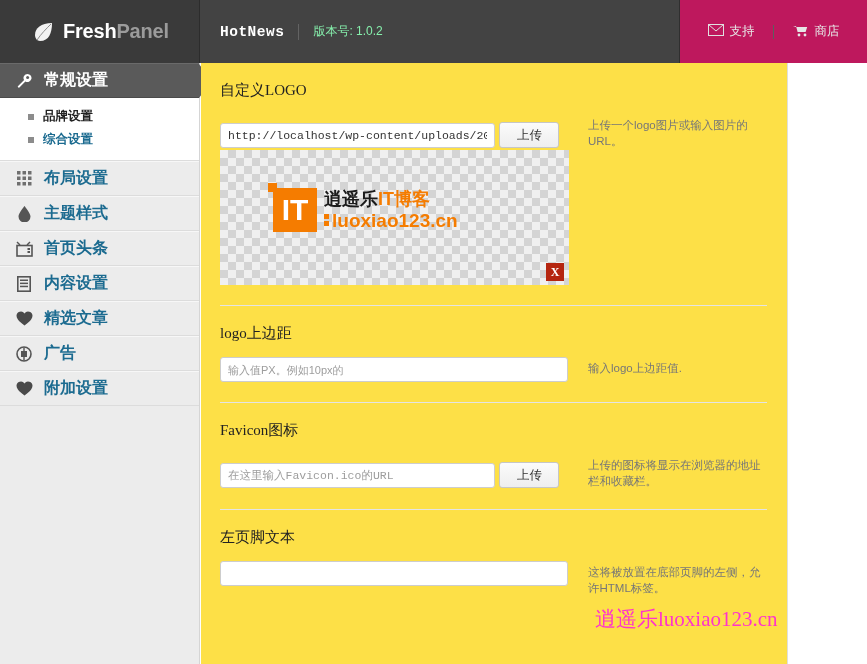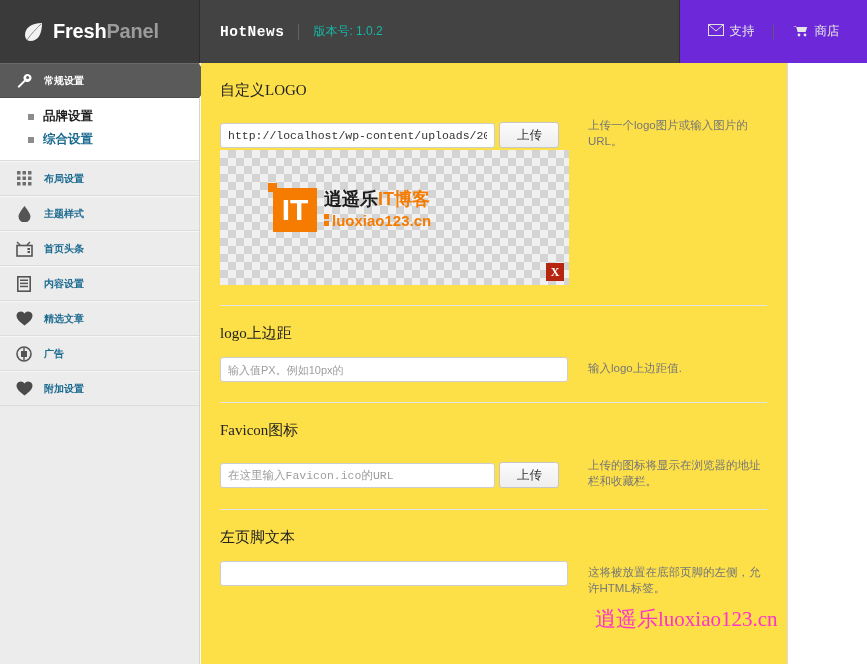--- a/index.html
+++ b/index.html
@@ -10,61 +10,61 @@
     overflow: hidden;
   }
 
   #app { position: relative; width: 867px; height: 664px; background:#fff; }
 
   
   .topbar { position:absolute; left:0; top:0; width:867px; height:63px; display:flex; }
 
   .brand {
     width:200px; height:63px; background:#3a3a3a;
-    display:flex; align-items:center; padding-left:22px;
+    display:flex; align-items:center; padding-left:32px;
     border-right:1px solid #2c2c2c;
   }
   .brand-leaf { width:22px; height:22px; margin-right:9px; flex:0 0 auto; }
   .brand-text { font-size:20px; font-weight:bold; letter-spacing:-0.2px; }
   .brand-text .w1 { color:#ffffff; }
   .brand-text .w2 { color:#9b9b9b; }
 
   .topmid {
     flex:1; height:63px; background:#434343;
     display:flex; align-items:center; padding-left:20px;
     border-right:1px solid #2f2f2f;
   }
   .app-name {
     color:#ffffff; font-family:"Liberation Mono", monospace;
     font-size:14.5px; font-weight:bold; letter-spacing:0.5px;
   }
   .vsep { width:1px; height:16px; background:#636363; margin:0 14px; }
-  .version { color:#14b8a6; font-size:12px; }
+  .version { color:#86efac; font-size:12px; }
 
   .topright {
-    width:187px; height:63px; background:#6d28d9;
+    width:187px; height:63px; background:#be185d;
     display:flex; align-items:center; justify-content:center; gap:0;
   }
   .tr-item { display:flex; align-items:center; color:#e6e6e6; font-size:12.5px; cursor:pointer; }
   .tr-item svg { margin-right:6px; }
   .tr-sep { width:1px; height:14px; background:#5e5e5e; margin:0 18px; }
 
   
   .sidebar {
     position:absolute; left:0; top:63px; width:200px; height:601px;
     background:#ececec; border-right:1px solid #d5d5d5;
   }
   .nav-item {
     position:relative; height:35px; display:flex; align-items:center;
     padding-left:14px; background:#ececec;
     border-bottom:1px solid #dcdcdc; border-top:1px solid #f7f7f7;
     cursor:pointer;
   }
   .nav-item .ico { width:20px; margin-right:10px; display:flex; align-items:center; justify-content:center; flex:0 0 auto; }
-  .nav-item .lbl { font-size:10px; font-weight:bold; color:#1c6b90; }
+  .nav-item .lbl { font-size:16px; font-weight:bold; color:#1c6b90; }
 
   .nav-item.active { background:#5a5a5a; border-top-color:#6a6a6a; border-bottom-color:#4a4a4a; }
   .nav-item.active .lbl { color:#ffffff; }
   .nav-item.active::after {
     content:""; position:absolute; right:-13px; top:0;
     border-top:17.5px solid transparent; border-bottom:17.5px solid transparent;
     border-left:13px solid #5a5a5a;
   }
 
   .subnav { background:#ffffff; border-bottom:1px solid #dcdcdc; padding:7px 0 9px 0; }
@@ -117,21 +117,21 @@
     width:44px; height:44px; background:#f57c00; color:#ffffff;
     font-family:"Liberation Sans", sans-serif; font-weight:bold; font-size:30px;
     display:flex; align-items:center; justify-content:center; line-height:1;
     position:relative;
   }
   .it-box::before { content:""; position:absolute; left:-5px; top:-5px; width:9px; height:9px; background:#f57c00; }
   .logo-right { margin-left:7px; }
   .logo-cn { font-size:18px; line-height:23px; font-weight:bold; white-space:nowrap; }
   .logo-cn .k { color:#1b1b1b; }
   .logo-cn .o { color:#f57c00; }
-  .logo-url { font-family:"Liberation Sans", sans-serif; font-weight:bold; font-size:15px; color:#f57c00; line-height:20px; white-space:nowrap; display:flex; align-items:center; }
+  .logo-url { font-family:"Liberation Sans", sans-serif; font-weight:bold; font-size:19px; color:#f57c00; line-height:20px; white-space:nowrap; display:flex; align-items:center; }
   .url-dots { display:inline-block; margin-right:3px; }
   .url-dots i { display:block; width:5px; height:5px; background:#f57c00; margin-bottom:2px; }
   .rm-btn {
     position:absolute; right:5px; bottom:4px; width:18px; height:18px; background:#b5250f;
     color:#fff; font-family:"Liberation Serif", serif; font-weight:bold; font-size:12px;
     display:flex; align-items:center; justify-content:center; cursor:pointer;
   }
 
   .watermark {
     position:absolute; left:595px; top:605px; z-index:6;

